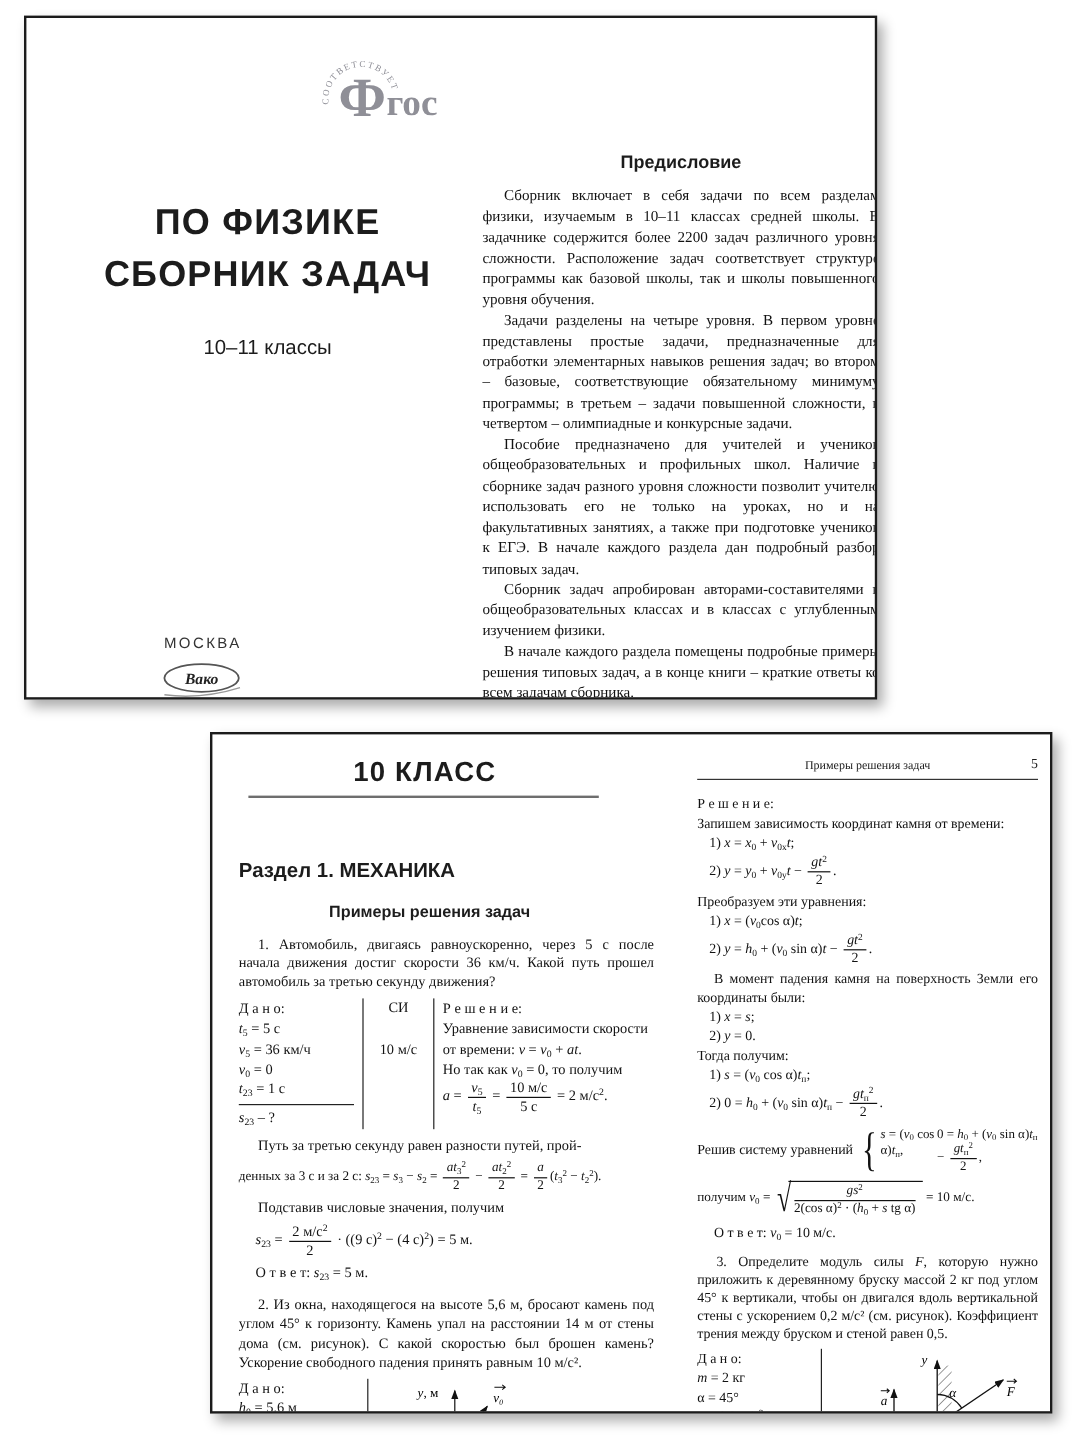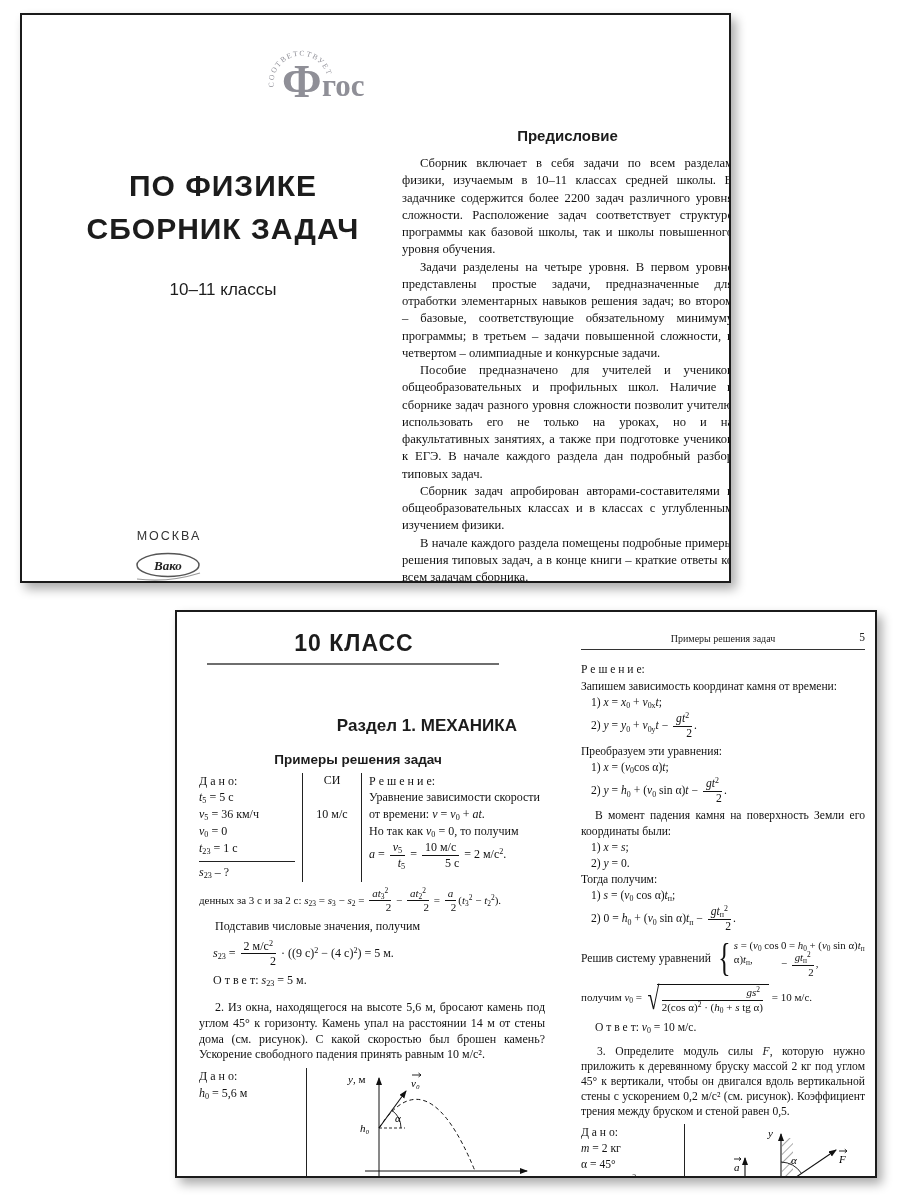--- a/index.html
+++ b/index.html
@@ -20,21 +20,21 @@
   .city{font-size:12.5px;letter-spacing:2px;color:#333;}
   .preface{position:absolute;left:380px;top:112px;width:331px;}
   .ph{font-size:15px;font-weight:bold;text-align:center;margin-bottom:11px;color:#1c1c1c;}
   .preface p{margin:0;text-align:justify;text-indent:18px;font-size:12.6px;line-height:1.37;}
 
   
   .lcol{position:absolute;left:22px;top:16px;width:346px;font-size:12px;line-height:1.32;}
   .rcol{position:absolute;left:404px;top:20px;width:284px;font-size:11.6px;line-height:1.3;}
   .classh{font-size:23px;font-weight:bold;letter-spacing:1px;text-align:center;width:302px;margin-left:4px;color:#1c1c1c;}
   .classrule{width:292px;border-top:2px solid #6e6e6e;margin:5px 0 0 8px;}
-  .section{margin-top:50px;font-size:17px;font-weight:bold;text-align:right;width:318px;color:#1c1c1c;}
+  .section{margin-top:50px;font-size:17px;font-weight:bold;text-align:left;width:318px;color:#1c1c1c;}
   .subsection{margin-top:13px;font-size:13.5px;font-weight:bold;text-align:center;width:318px;color:#1c1c1c;}
   .prob{margin:11px 0 5px;text-align:justify;text-indent:16px;}
   .rcol .prob{margin-top:9px;}
   .dtable{display:flex;align-items:stretch;margin:4px 0 6px;}
   .dcol{width:96px;flex:none;}
   .dcol > div{margin:1px 0;}
   .find{border-top:1px solid #222;margin-top:4px !important;padding-top:3px;}
   .vl{border-left:1px solid #222;margin:0 7px;}
   .sicol{width:44px;flex:none;text-align:center;}
   .sival{margin-top:19px;}
@@ -52,21 +52,21 @@
   .rhead{position:relative;text-align:center;font-size:10px;color:#222;
          border-bottom:1px solid #333;padding-bottom:4px;}
   .pageno{position:absolute;right:0;top:-2px;font-size:11.5px;}
   .sys{display:flex;align-items:center;margin:5px 0;}
   .systext{flex:none;margin-right:4px;}
   .brace{display:inline-block;font-size:340%;font-weight:300;line-height:0.85;
          transform:scaleX(0.65);flex:none;}
   .eqs{display:flex;flex-direction:row;gap:2px;font-size:10.8px;}
 
   
-  .fr{display:inline-block;vertical-align:middle;text-align:right;line-height:1.06;margin:0 2px;}
+  .fr{display:inline-block;vertical-align:middle;text-align:center;line-height:1.06;margin:0 2px;}
   .fr .nu{display:block;border-bottom:1px solid #111;padding:0 3px 1px;}
   .fr .de{display:block;padding-top:1px;}
   sup,sub{font-size:0.68em;line-height:0;}
   sup{vertical-align:0.5em;}
   sub{vertical-align:-0.3em;}
   .rt{display:inline-flex;align-items:center;vertical-align:middle;}
   .rs{display:inline-block;font-size:280%;line-height:0.8;transform:scale(0.7,1.05);margin-right:-5px;}
   .rb{border-top:1.3px solid #111;padding:2px 4px 0 3px;}
   .rootline{font-size:11px;margin:6px 0;}
   svg text{font-family:"Liberation Serif",serif;}
@@ -115,20 +115,21 @@
 </div>
 
 <div id="page2" class="page">
 
   <div class="lcol">
     <div class="classh sans">10 КЛАСС</div>
     <div class="classrule"></div>
     <div class="section sans">Раздел 1. МЕХАНИКА</div>
     <div class="subsection sans">Примеры решения задач</div>
 
+    <p class="prob">1. Автомобиль, двигаясь равноускоренно, через 5 с после начала движения достиг скорости 36 км/ч. Какой путь прошел автомобиль за третью секунду движения?</p>
 
     <div class="dtable">
       <div class="dcol">
         <div>Д а н о:</div>
         <div><i>t</i><sub>5</sub> = 5 с</div>
         <div><i>v</i><sub>5</sub> = 36 км/ч</div>
         <div><i>v</i><sub>0</sub> = 0</div>
         <div><i>t</i><sub>23</sub> = 1 с</div>
         <div class="find"><i>s</i><sub>23</sub> – ?</div>
       </div>
@@ -140,20 +141,21 @@
       <div class="vl"></div>
       <div class="scol">
         <div>Р е ш е н и е:</div>
         <div>Уравнение зависимости скорости</div>
         <div>от времени: <i>v</i> = <i>v</i><sub>0</sub> + <i>at</i>.</div>
         <div>Но так как <i>v</i><sub>0</sub> = 0, то получим</div>
         <div class="frline"><i>a</i> = <span class="fr"><span class="nu"><i>v</i><sub>5</sub></span><span class="de"><i>t</i><sub>5</sub></span></span> = <span class="fr"><span class="nu">10 м/с</span><span class="de">5 с</span></span> = 2 м/с<sup>2</sup>.</div>
       </div>
     </div>
 
+    <div class="ln ind">Путь за третью секунду равен разности путей, прой-</div>
     <div class="ln frline small">денных за 3 с и за 2 с: <i>s</i><sub>23</sub> = <i>s</i><sub>3</sub> − <i>s</i><sub>2</sub> = <span class="fr"><span class="nu"><i>at</i><sub>3</sub><sup>2</sup></span><span class="de">2</span></span> − <span class="fr"><span class="nu"><i>at</i><sub>2</sub><sup>2</sup></span><span class="de">2</span></span> = <span class="fr"><span class="nu"><i>a</i></span><span class="de">2</span></span>(<i>t</i><sub>3</sub><sup>2</sup> − <i>t</i><sub>2</sub><sup>2</sup>).</div>
     <div class="ln ind">Подставив числовые значения, получим</div>
     <div class="ln frline pad"><i>s</i><sub>23</sub> = <span class="fr"><span class="nu">2 м/с<sup>2</sup></span><span class="de">2</span></span> · ((9 с)<sup>2</sup> − (4 с)<sup>2</sup>) = 5 м.</div>
     <div class="ln pad">О т в е т: <i>s</i><sub>23</sub> = 5 м.</div>
 
     <p class="prob">2. Из окна, находящегося на высоте 5,6 м, бросают камень под углом 45° к горизонту. Камень упал на расстоянии 14 м от стены дома (см. рисунок). С какой скоростью был брошен камень? Ускорение свободного падения принять равным 10 м/с².</p>
 
     <div class="dtable">
       <div class="dcol" style="width:100px;">
         <div>Д а н о:</div>

